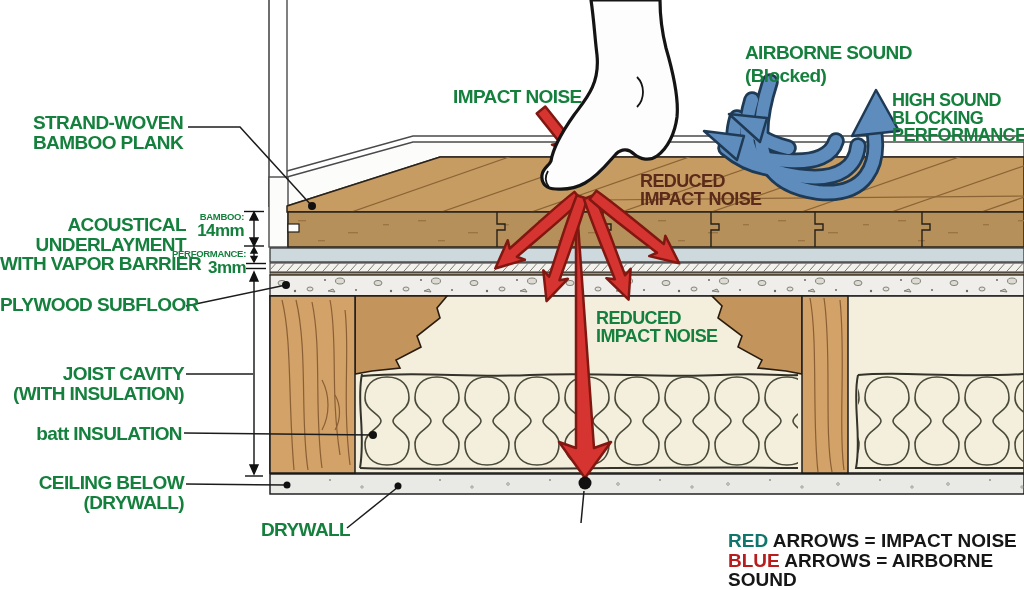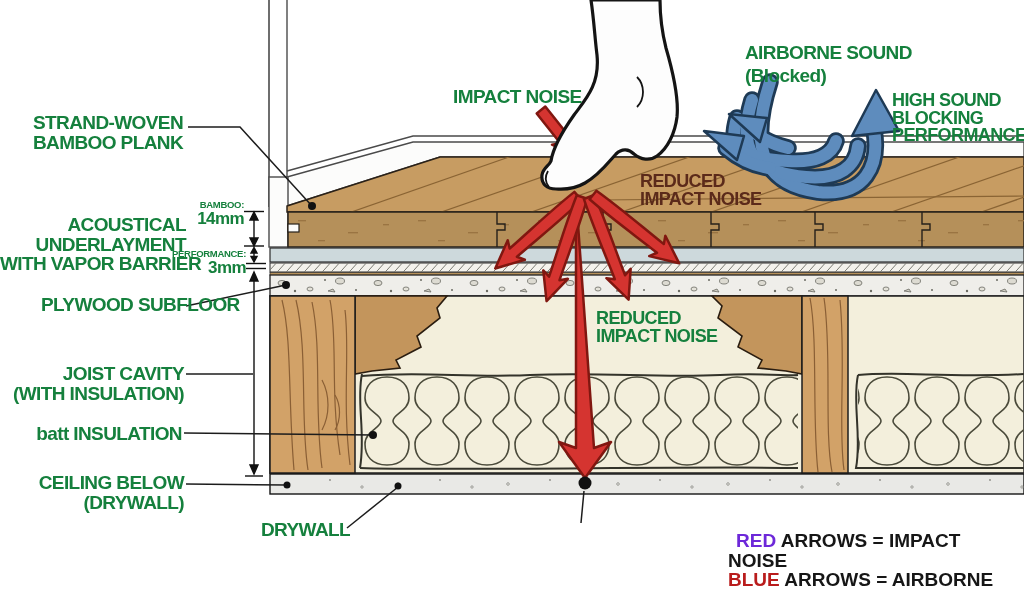--- a/index.html
+++ b/index.html
@@ -8,21 +8,21 @@
   #art{position:absolute;left:0;top:0;}
   .lbl{position:absolute;font-weight:700;color:#15803d;letter-spacing:-0.6px;white-space:nowrap;}
   .r{text-align:right;}
   .c{text-align:center;}
   .big{font-size:19px;line-height:19.5px;}
   .mid{font-size:18px;line-height:18px;}
   .sm{font-size:9.5px;line-height:10px;letter-spacing:-0.3px;}
   .dimv{font-size:17px;line-height:17px;}
   .maroon{color:#5b2a1a;}
   .legend-line{font-size:19px;line-height:19.5px;font-weight:700;color:#161616;}
-  .red-word{color:#6d28d9;margin-left:8px;}
+  .red-word{color:#0f766e;}
   .blue-word{color:#b91c1c;}
 </style>
 </head>
 <body>
 
 <div id="stage">
 
 <svg id="art" width="1024" height="590" viewBox="0 0 1024 590">
   <defs>
     <clipPath id="surf">
@@ -230,31 +230,31 @@
   <div>STRAND-WOVEN</div>
   <div>BAMBOO PLANK</div>
 </div>
 
 <div class="lbl big r" style="left:0px;top:215px;width:186px;">
   <div>ACOUSTICAL</div>
   <div>UNDERLAYMENT</div>
   <div>WITH VAPOR BARRIER</div>
 </div>
 
-<div class="lbl r" style="left:150px;top:200px;width:94px;text-align:right;">
+<div class="lbl r" style="left:150px;top:212px;width:94px;text-align:right;">
   <div class="sm">BAMBOO:</div>
   <div class="dimv">14mm</div>
 </div>
 
 <div class="lbl r" style="left:138px;top:249px;width:108px;">
   <div class="sm">PERFORMANCE:</div>
   <div class="dimv">3mm</div>
 </div>
 
-<div class="lbl big r" style="left:0px;top:295px;width:168px;padding-left:41px;">PLYWOOD SUBFLOOR</div>
+<div class="lbl big r" style="left:0px;top:295px;width:168px;">PLYWOOD SUBFLOOR</div>
 
 <div class="lbl big r" style="left:0px;top:364px;width:184px;">
   <div>JOIST CAVITY</div>
   <div>(WITH INSULATION)</div>
 </div>
 
 <div class="lbl big r" style="left:0px;top:424px;width:182px;">batt INSULATION</div>
 
 <div class="lbl big r" style="left:0px;top:473px;width:184px;">
   <div>CEILING BELOW</div>

